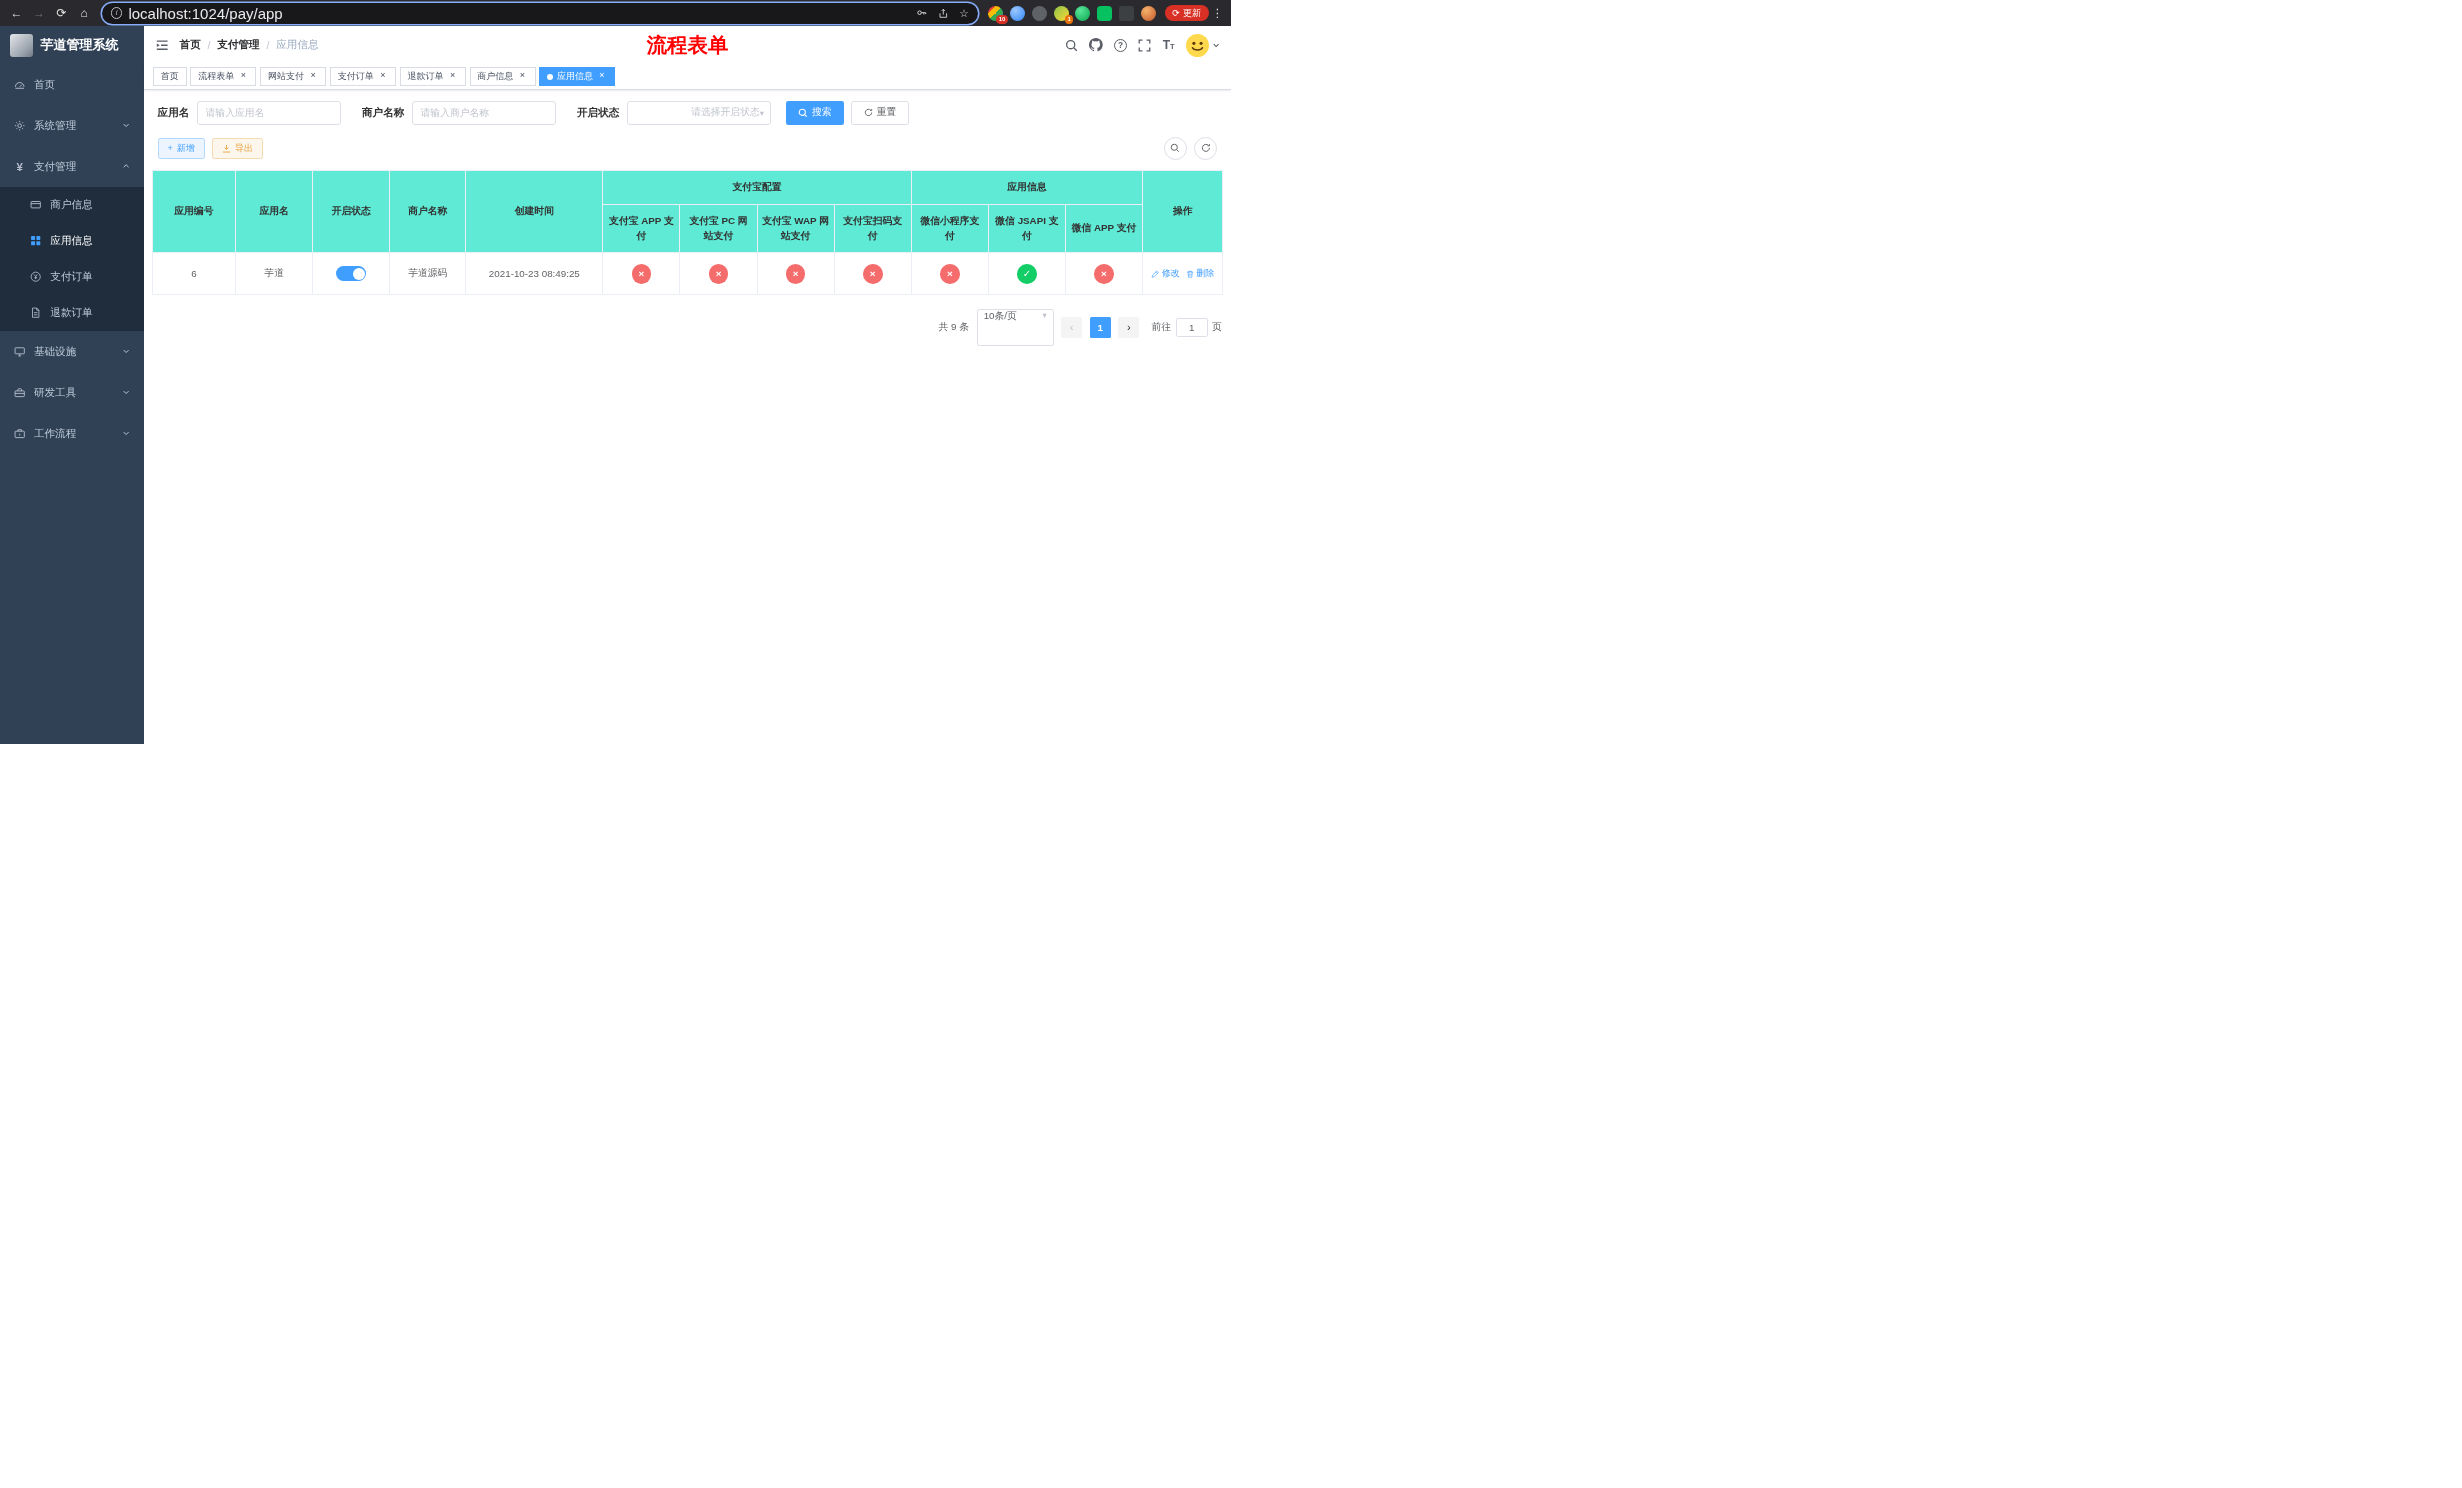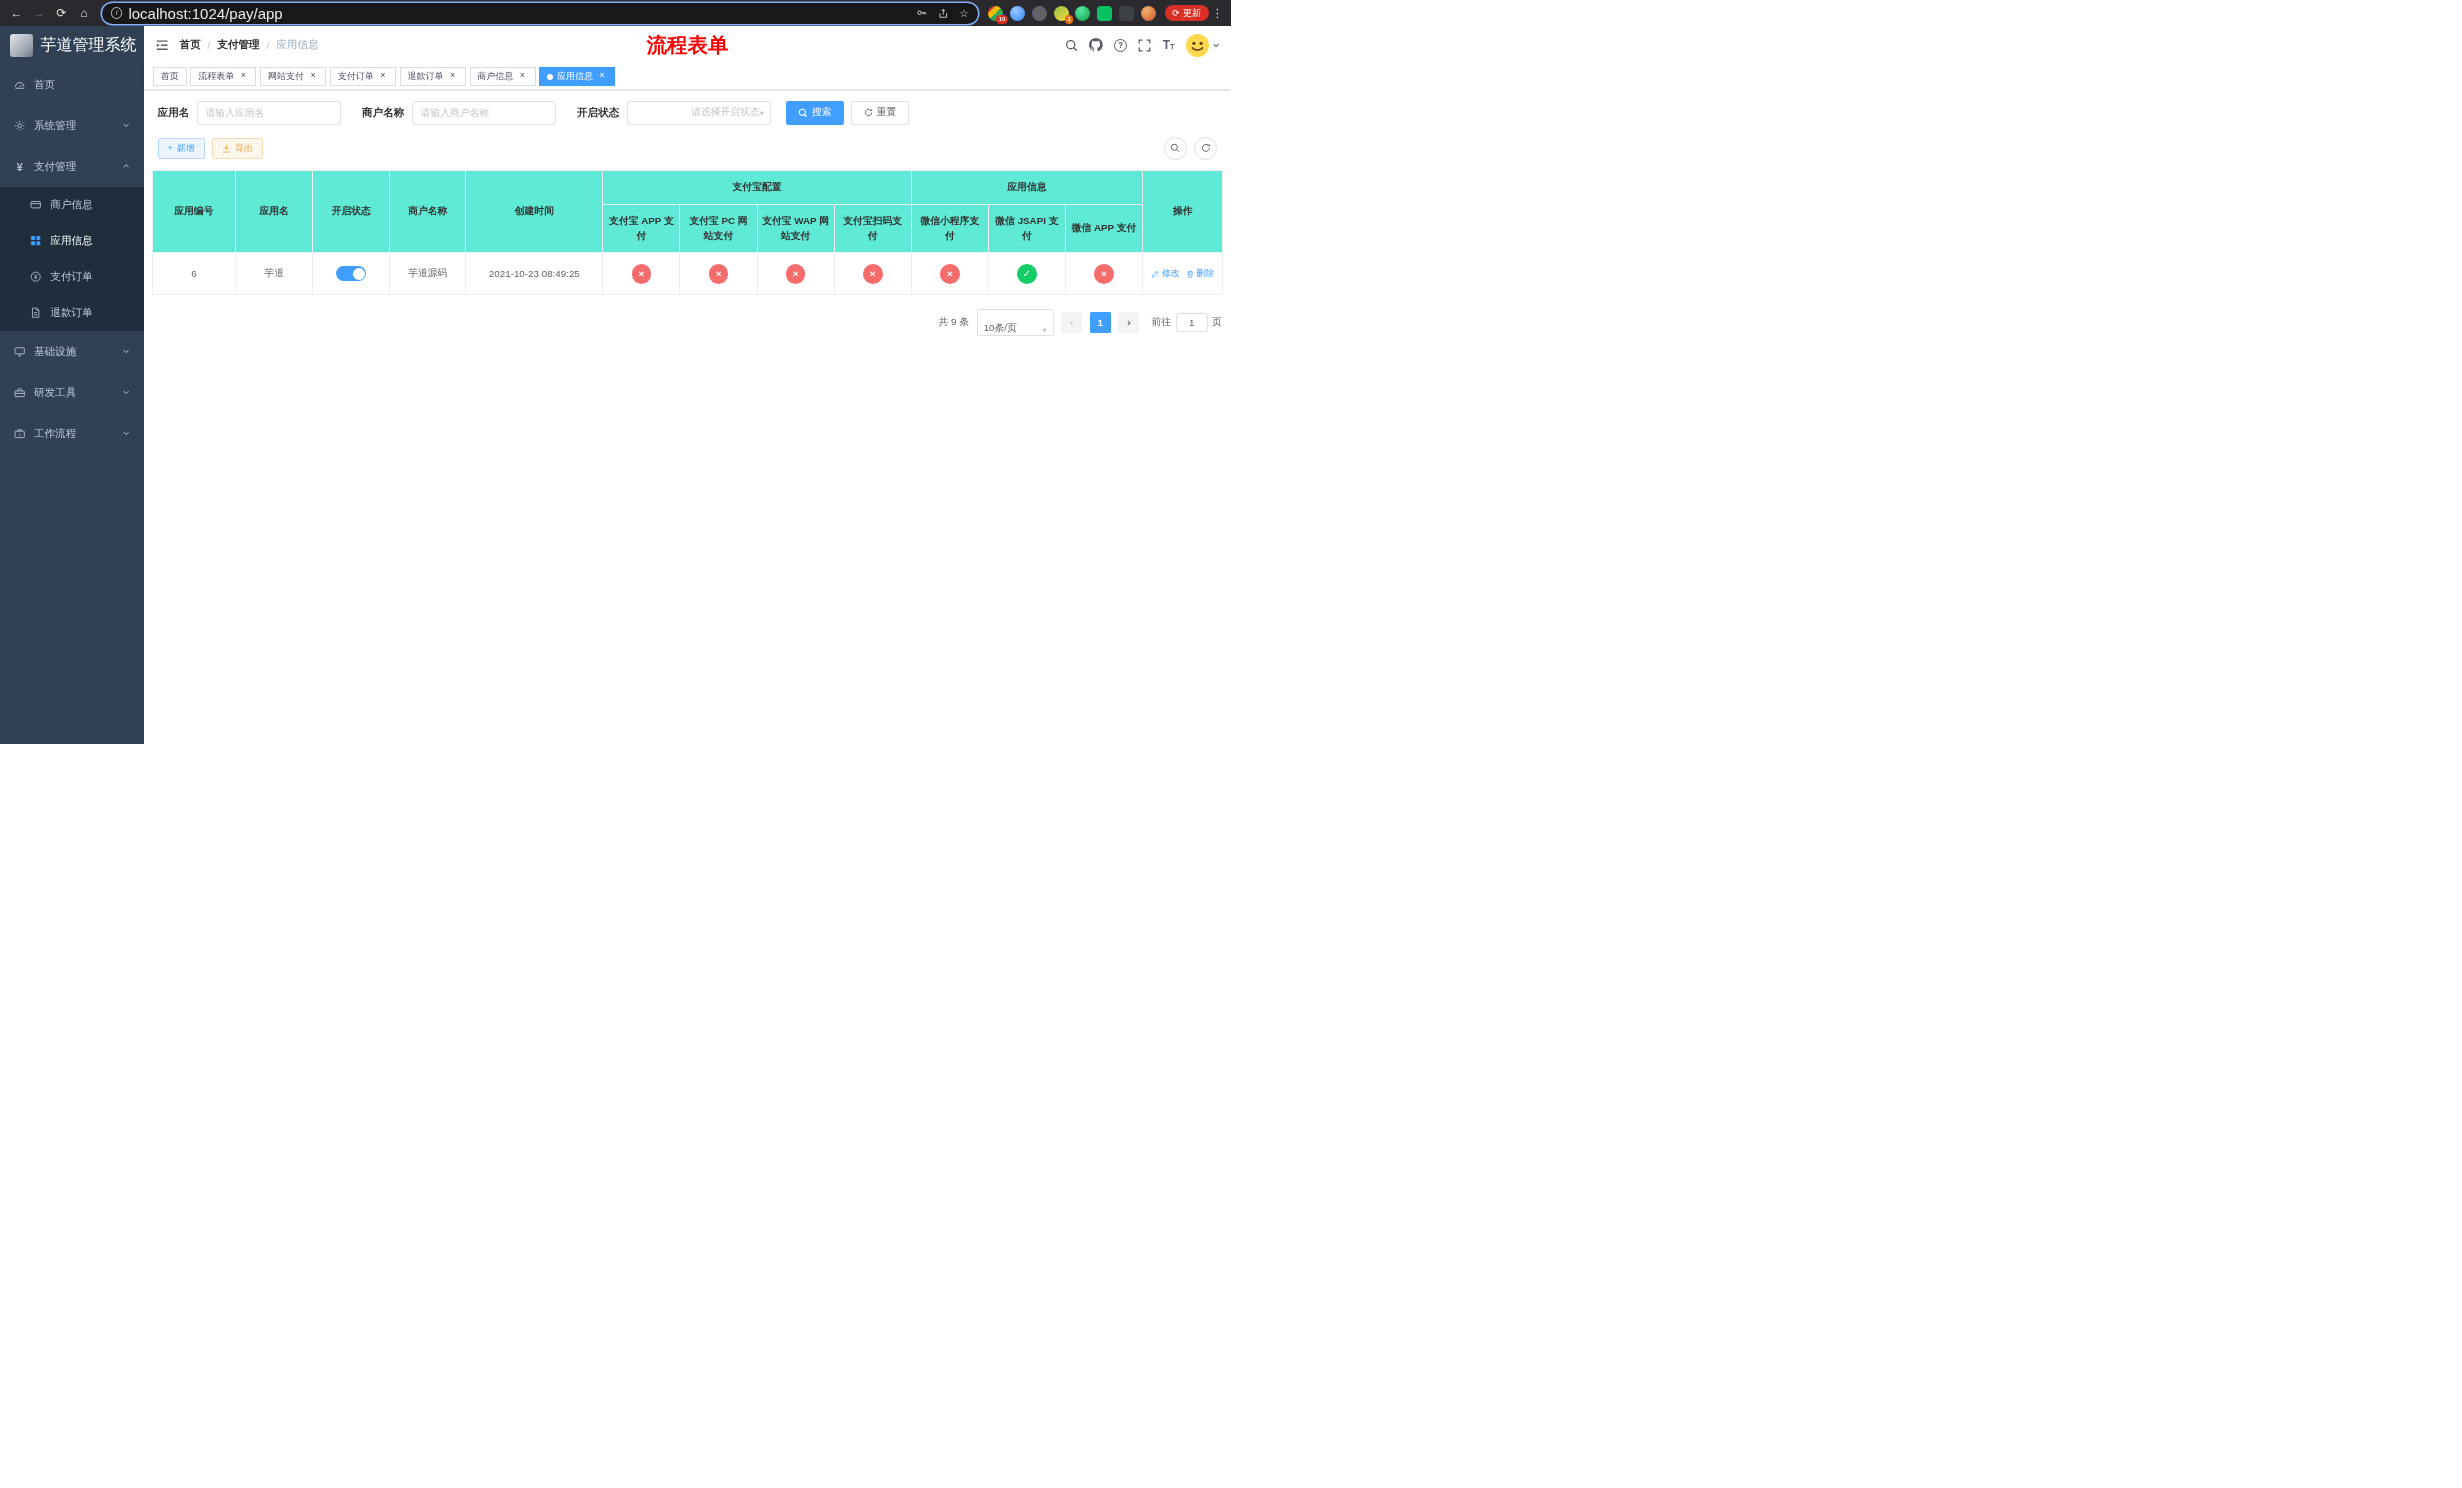--- a/index.html
+++ b/index.html
@@ -22,21 +22,21 @@
   .badge{position:absolute;right:-4.5px;bottom:-3px;background:#d93025;color:#fff;font-size:6px;line-height:1;padding:1.5px 2.3px;border-radius:4.5px;font-weight:700}
   .badge.orange{background:#e8710a}
   .update-btn{height:16.7px;padding:0 7.6px;border-radius:8.3px;background:#d93025;color:#fff;font-size:9px;display:flex;align-items:center;gap:3px;margin-left:4.5px;cursor:pointer;white-space:nowrap}
   .kebab{color:#e0e0e0;font-size:11.4px;width:15px;text-align:center;cursor:pointer}
 
   
   .app{flex:1;display:flex;min-height:0}
   .sidebar{width:144px;background:#304156;flex-shrink:0;color:#bfcbd9;overflow:hidden}
   .logo-row{height:38px;display:flex;align-items:center;gap:7.6px;padding:0 9.8px;cursor:pointer}
   .logo-img{width:23px;height:23px;border-radius:3px;background:linear-gradient(135deg,#e4e6e9,#9aa3ad 70%,#6f7a86);flex-shrink:0}
-  .logo-title{color:#fff;font-size:16px;font-weight:400;white-space:nowrap}
+  .logo-title{color:#fff;font-size:13px;font-weight:700;white-space:nowrap}
   .menu-item{height:41px;display:flex;align-items:center;gap:8.3px;padding:0 13.6px;font-size:10.6px;cursor:pointer;white-space:nowrap}
   .mi-icon{width:12px;color:#b4bccc;flex-shrink:0;display:flex;align-items:center;justify-content:center;font-size:11.4px;font-weight:700}
   .chev{margin-left:auto;color:#bfcbd9;display:flex}
   .chev.up{transform:rotate(180deg)}
   .submenu{background:#1f2d3d}
   .sub-item{height:36px;display:flex;align-items:center;gap:8.3px;padding:0 13.6px 0 30px;font-size:10.6px;color:#bfcbd9;cursor:pointer;white-space:nowrap}
   .sub-item.active{color:#fff}
   .sub-item.active .mi-icon{color:#409eff}
 
   .main{flex:1;display:flex;flex-direction:column;min-width:0;background:#fff}
@@ -92,21 +92,21 @@
   .status-circle.no{background:#f56c6c}
   .status-circle.yes{background:#13ce66}
   .toggle{width:30px;height:15px;border-radius:7.6px;background:#dcdfe6;display:inline-block;position:relative;cursor:pointer;vertical-align:middle}
   .toggle.on{background:#409eff}
   .knob{position:absolute;top:1.5px;left:1.5px;width:12px;height:12px;border-radius:50%;background:#fff}
   .toggle.on .knob{left:16.7px}
   .action-link{color:#409eff;font-size:9px;display:inline-flex;align-items:center;gap:2.3px;margin:0 3px;text-decoration:none;cursor:pointer;white-space:nowrap}
 
   
   .pagination{display:flex;justify-content:flex-end;align-items:center;gap:7.6px;margin-top:13.6px;font-size:9.8px;color:#606266;padding-right:1.5px}
-  .page-size{width:77px;height:27px;border:0.8px solid #dcdfe6;border-radius:2.3px;display:flex;align-items:flex-end;justify-content:space-between;padding:0 6px;cursor:pointer;background:#fff}
+  .page-size{width:77px;height:37px;border:0.8px solid #dcdfe6;border-radius:2.3px;display:flex;align-items:flex-start;justify-content:space-between;padding:0 6px;cursor:pointer;background:#fff}
   .pg-btn{min-width:21px;height:21px;background:#f4f4f5;border-radius:1.5px;display:flex;align-items:center;justify-content:center;color:#303133;font-size:11.4px;cursor:pointer}
   .pg-btn.disabled{color:#c0c4cc}
   .pg-btn.active{background:#409eff;color:#fff;font-size:9.8px;font-weight:700}
   .goto-wrap{display:flex;align-items:center;gap:4.5px;margin-left:4.5px}
   .goto-input{width:32px;height:19.7px;border:0.8px solid #dcdfe6;border-radius:2.3px;text-align:center;font-size:9.8px;color:#606266;outline:none;font-family:inherit}
 
   svg{flex-shrink:0}
 </style>
 </head>
 <body>

